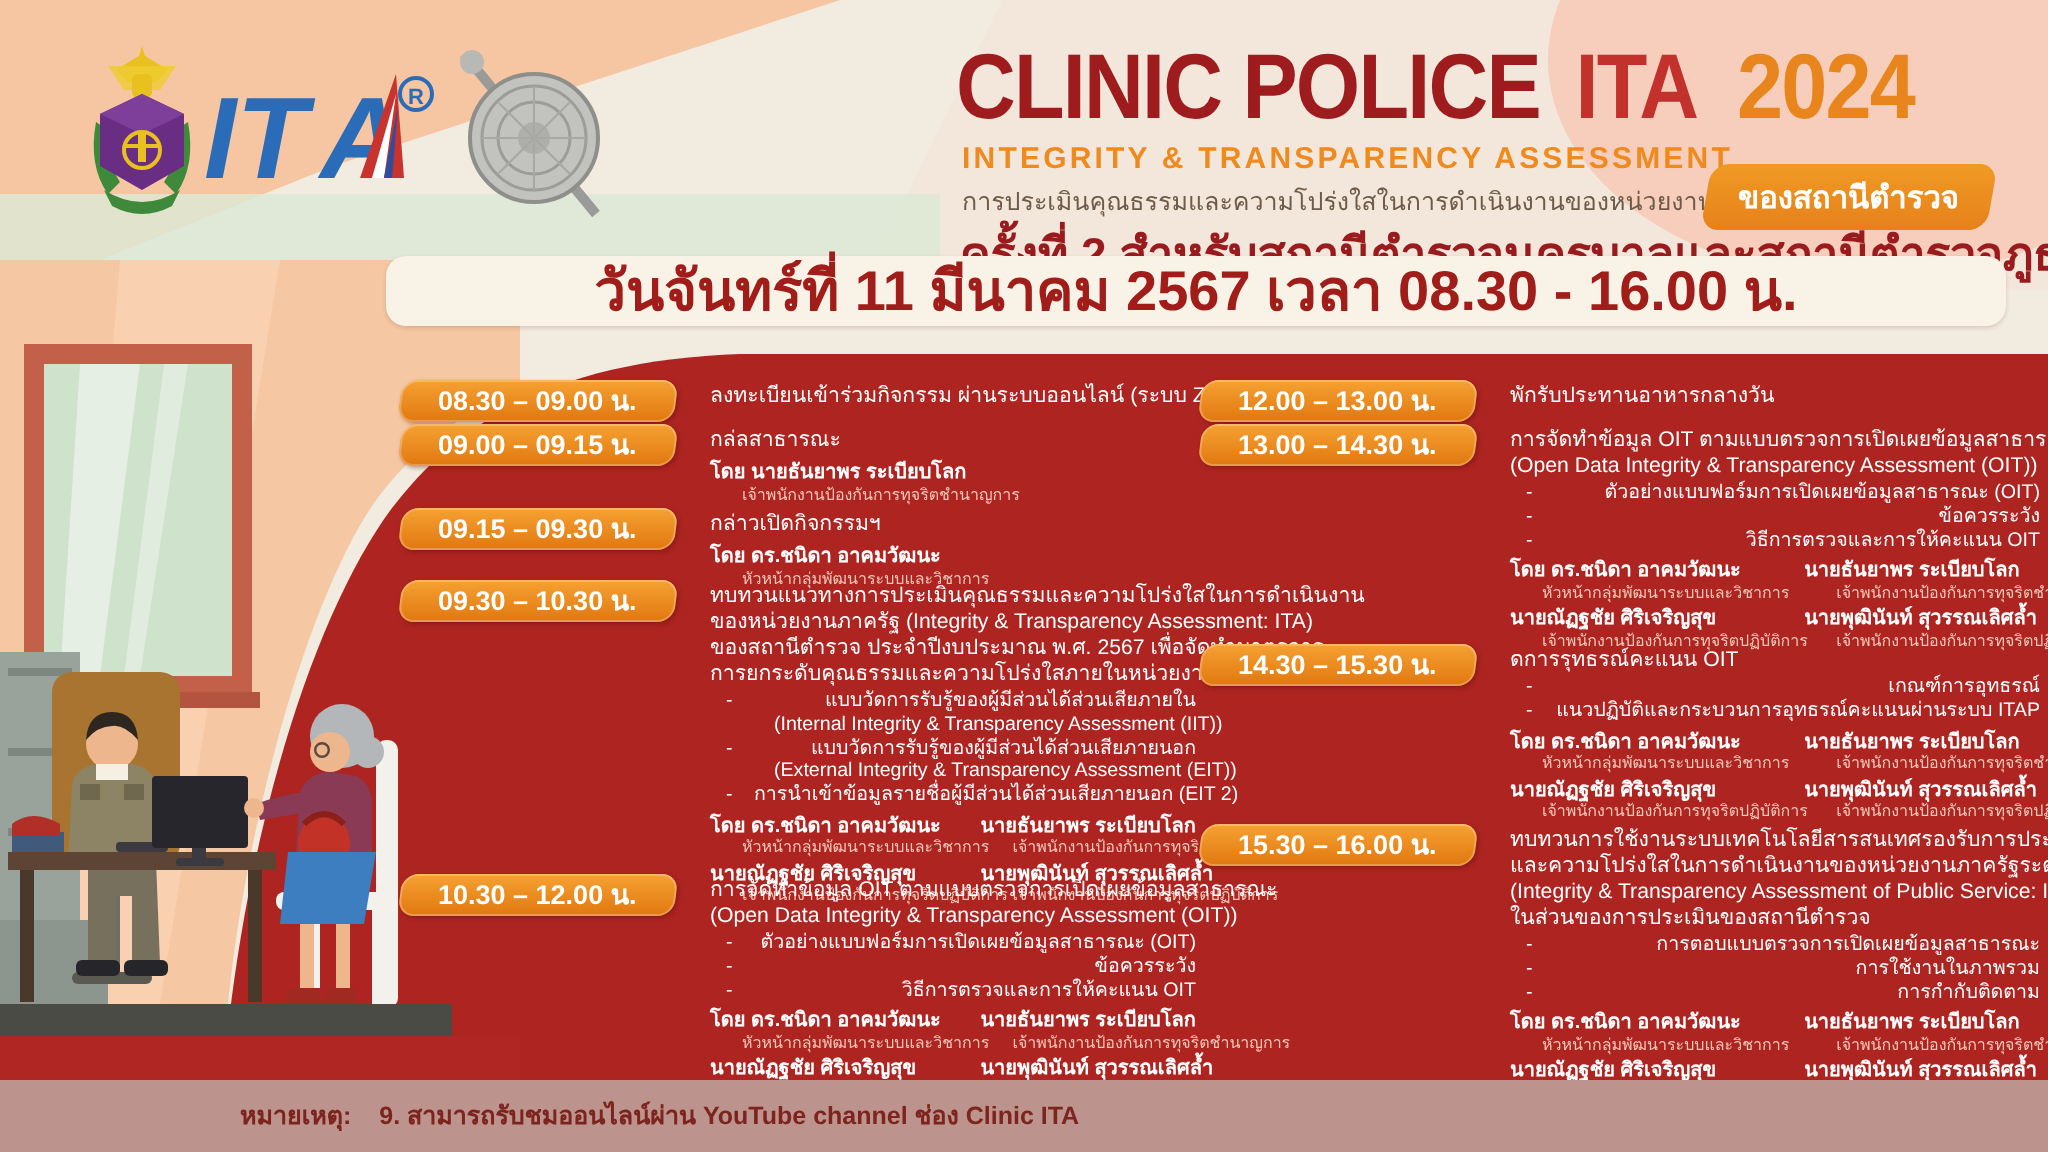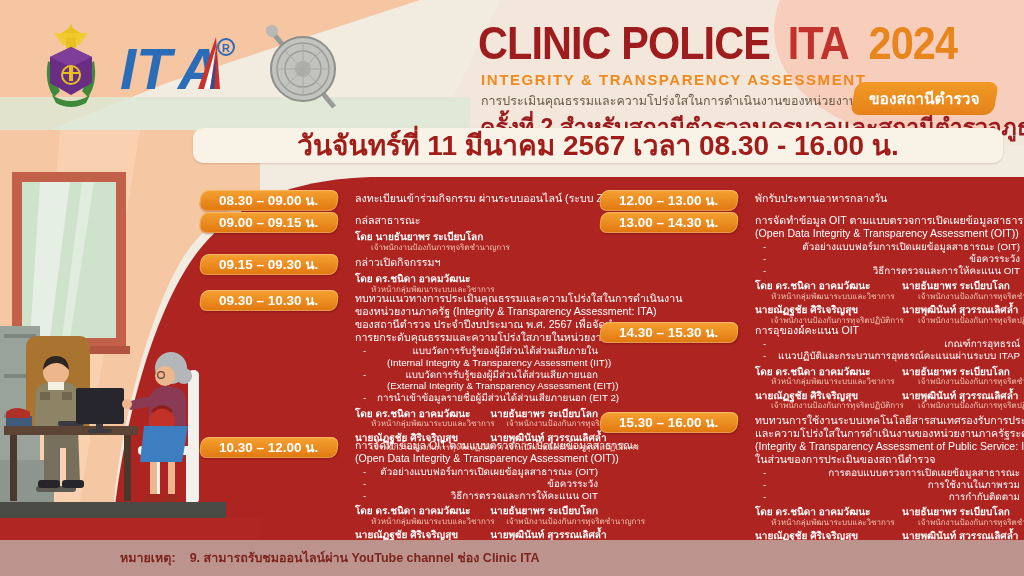--- a/index.html
+++ b/index.html
@@ -10,21 +10,21 @@
   
   .shape-salmon-tl{position:absolute;left:0;top:0;width:420px;height:150px;background:#f6c5a2;
     clip-path:polygon(0 0,100% 0,40% 55%,0 100%);z-index:0;}
   .shape-green-band{position:absolute;left:0;top:97px;width:470px;height:37px;background:#dde8d5;opacity:.85;z-index:0;}
   .shape-pink-tr{position:absolute;right:-70px;top:-80px;width:320px;height:220px;border-radius:50%;
     background:#f7cdbc;z-index:0;}
   .shape-peach-mid{position:absolute;left:430px;top:0;width:594px;height:145px;background:#f3e4d6;
     clip-path:polygon(12% 0,100% 0,100% 100%,0 100%);z-index:0;opacity:.55;}
 
   
-  .logos{position:absolute;left:40px;top:14px;width:310px;height:105px;z-index:3;display:flex;align-items:center;gap:18px;}
+  .logos{position:absolute;left:40px;top:14px;width:310px;height:105px;z-index:3;display:flex;align-items:center;}
 
   
   .title{position:absolute;left:478px;top:16px;z-index:3;font-weight:bold;font-size:46px;letter-spacing:-1px;
     transform:scaleX(.9);transform-origin:left top;white-space:nowrap;}
   .title .t-main{color:#9e1b1e;}
   .title .t-ita{color:#c2312b;margin-left:8px;}
   .title .t-year{color:#e8851c;margin-left:12px;}
   .sub-en{position:absolute;left:481px;top:71px;z-index:3;color:#ee8a1e;font-weight:bold;font-size:15px;letter-spacing:1.6px;white-space:nowrap;}
   .sub-th{position:absolute;left:481px;top:91px;z-index:3;color:#6e5a49;font-size:12.5px;white-space:nowrap;}
   .badge{position:absolute;left:853px;top:82px;z-index:4;transform:skewX(-10deg);
@@ -355,21 +355,21 @@
             <div class="speaker">
               <div class="sp-name">นายพุฒินันท์ สุวรรณเลิศล้ำ</div>
               <div class="sp-role">เจ้าพนักงานป้องกันการทุจริตปฏิบัติการ</div>
             </div>
           </div>
         </div>
       </div>
       <div class="sched-item" style="top: 134px;">
         <div class="time-pill"><span class="pill-text">14.30 – 15.30 น.</span></div>
         <div class="item-content">
-          <div class="line">การอุของผ์คะแนน OIT</div>
+          <div class="line">ดการรุทธรณ์คะแนน OIT</div>
           <div class="bullets">
             <div class="bullet">
               <div class="b-line">เกณฑ์การอุทธรณ์</div>
             </div>
             <div class="bullet">
               <div class="b-line">แนวปฏิบัติและกระบวนการอุทธรณ์คะแนนผ่านระบบ ITAP</div>
             </div>
           </div>
           <div class="speakers">
             <div class="speaker">

